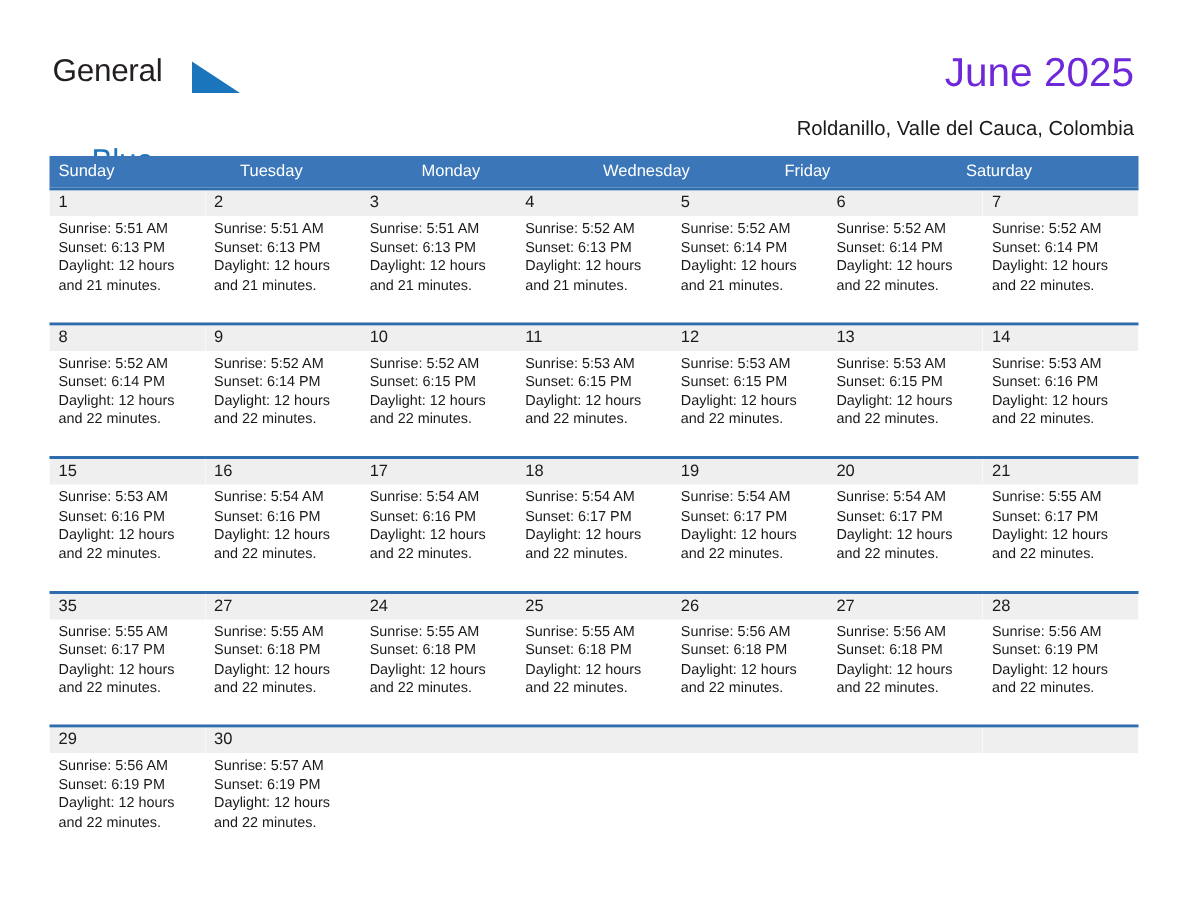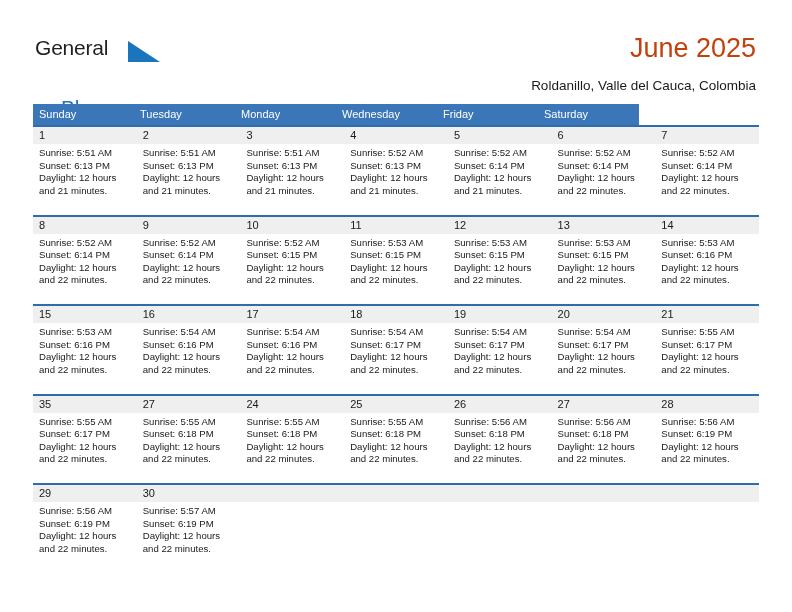--- a/index.html
+++ b/index.html
@@ -66,21 +66,21 @@
     height: 0;
     border-left: 32px solid #1b75bc;
     border-top: 21px solid transparent;
   }
 
   .title {
     position: absolute;
     right: 36px;
     top: 33px;
     font-size: 27px;
-    color: #c2410c;
+    color: #6d28d9;
     text-align: right;
     white-space: nowrap;
   }
   .subtitle {
     position: absolute;
     right: 36px;
     top: 78px;
     font-size: 13.5px;
     color: #1a1a1a;
     text-align: right;
@@ -90,21 +90,21 @@
   
   .cal {
     position: absolute;
     left: 33px;
     top: 104px;
     width: 726px;
   }
 
   .weekhead {
     display: flex;
-    width: 606px;
+    width: 726px;
     height: 21px;
     background: #3a76b8;
   }
   .weekhead .dow {
     flex: 1 1 0;
     box-sizing: border-box;
     padding: 3px 0 0 6px;
     font-size: 11px;
     color: #ffffff;
     line-height: 15px;

